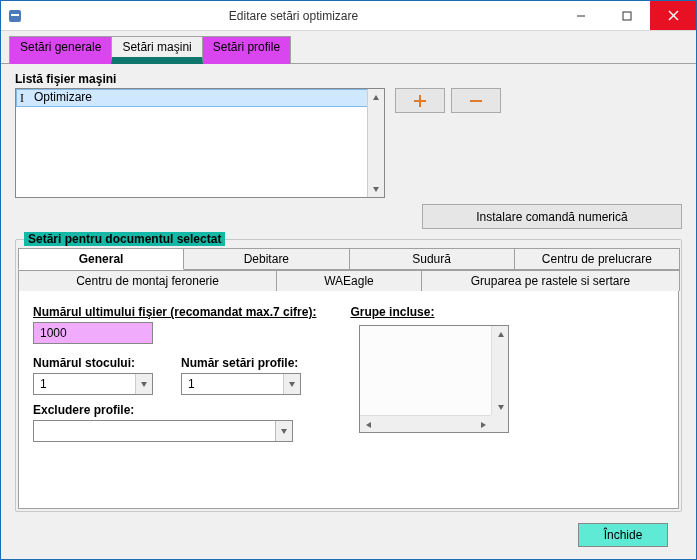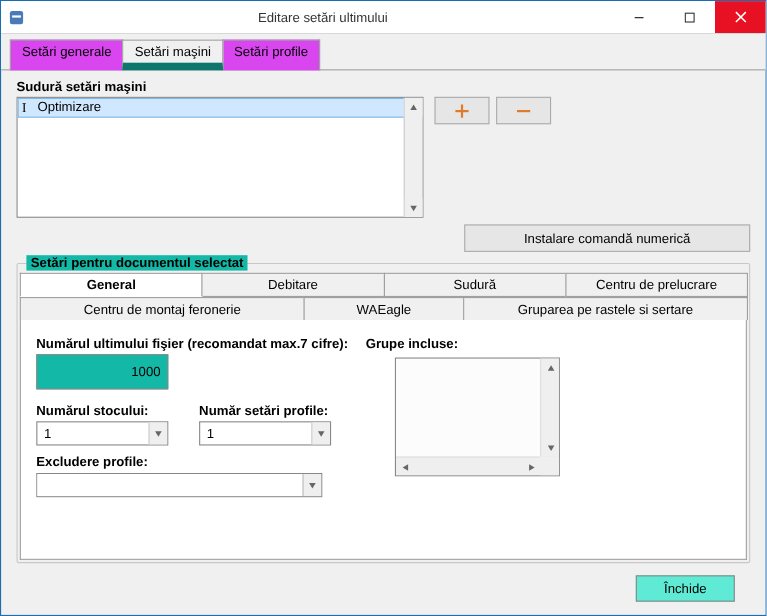--- a/index.html
+++ b/index.html
@@ -49,21 +49,21 @@
   .sub-tab { flex: 1; padding: 3px 6px; border: 1px solid #a0a0a0; background: #f0f0f0; text-align: center; margin-right: -1px; cursor: pointer; font-size: 12px; }
   .sub-tab.active { background: #fff; position: relative; z-index: 3; border-bottom: 1px solid #fff; }
   .sub-tab-row.top .sub-tab { border-bottom: none; }
 
   .sub-panel { background: #fff; border: 1px solid #a0a0a0; border-top: none; flex: 1; padding: 14px 14px; position: relative; }
 
   .form-row { display: flex; gap: 28px; margin-bottom: 6px; }
   .form-col { display: flex; flex-direction: column; }
   .lbl { font-size: 12px; font-weight: bold; margin-bottom: 3px; }
 
-  .txt-input { height: 32px; border: 1px solid #888; background: #14b8a6; padding: 0 6px; text-align: right; width: 120px; font-size: 12px; }
+  .txt-input { height: 22px; border: 1px solid #888; background: #f0abfc; padding: 0 6px; width: 120px; font-size: 12px; }
   .select { height: 22px; border: 1px solid #888; background: #fff; display: flex; align-items: center; padding: 0 0 0 6px; width: 120px; justify-content: space-between; font-size: 12px; cursor: pointer; }
   .sel-arrow { width: 17px; height: 20px; background: #efefef; border-left: 1px solid #ccc; display: flex; align-items: center; justify-content: center; }
   .combo { height: 22px; border: 1px solid #888; background: #fff; display: flex; width: 260px; }
   .combo input { flex: 1; border: none; padding: 0 6px; font-size: 12px; outline: none; }
   .combo .sel-arrow { border-left: 1px solid #bbb; }
 
   .incluse-box { position: absolute; left: 340px; top: 34px; width: 150px; height: 108px; border: 1px solid #888; background: #fcfcfc; }
   .incluse-vscroll { position: absolute; right: 0; top: 0; bottom: 17px; width: 17px; background: #efefef; border-left: 1px solid #ddd; }
   .incluse-hscroll { position: absolute; left: 0; right: 0; bottom: 0; height: 17px; background: #efefef; border-top: 1px solid #ddd; display: flex; justify-content: space-between; }
   .sc-btn { width: 17px; height: 17px; display: flex; align-items: center; justify-content: center; }
@@ -78,21 +78,21 @@
 <body>
 
 <div class="window">
   <div class="titlebar">
     <span class="title-icon">
       <svg width="16" height="16">
           <rect x="2" y="2" width="12" height="12" fill="#4a7ab8" rx="2"></rect>
           <rect x="4" y="6" width="8" height="2" fill="#fff"></rect>
         </svg>
     </span>
-    <span class="title-text">Editare setări ultimului</span>
+    <span class="title-text">Editare setări optimizare</span>
     <div class="win-controls">
       <div class="win-btn">
           <svg width="10" height="10">
             <line x1="1" y1="5" x2="9" y2="5" stroke="#333" stroke-width="1"></line>
           </svg>
         </div>
       <div class="win-btn">
           <svg width="10" height="10">
             <rect x="1" y="1" width="8" height="8" fill="none" stroke="#333" stroke-width="1"></rect>
           </svg>
@@ -106,21 +106,21 @@
     </div>
   </div>
 
   <div class="top-tabs">
     <div class="top-tab">Setări generale</div>
     <div class="top-tab active">Setări maşini</div>
     <div class="top-tab">Setări profile</div>
   </div>
 
   <div class="body">
-    <div class="group-label">Sudură setări maşini</div>
+    <div class="group-label">Listă fişier maşini</div>
     <div class="list-row">
       <div class="listbox">
         <div class="listbox-inner">
           <div class="list-item selected">
             <span class="list-cursor">I</span>
             <span>Optimizare</span>
           </div>
         </div>
         <div class="list-scrollbar">
           <div class="list-scroll-up">
@@ -160,21 +160,21 @@
           <div class="sub-tab">Centru de prelucrare</div>
         </div>
         <div class="sub-tab-row top">
           <div class="sub-tab" style="flex:1.3">Centru de montaj feronerie</div>
           <div class="sub-tab" style="flex:0.7">WAEagle</div>
           <div class="sub-tab" style="flex:1.3">Gruparea pe rastele si sertare</div>
         </div>
       </div>
 
       <div class="sub-panel">
-        <div style="display:flex; gap:10px;">
+        <div style="display:flex; gap:28px;text-decoration:underline;">
           <span class="lbl">Numărul ultimului fişier (recomandat max.7 cifre):</span>
           <span class="lbl" style="margin-left:6px">Grupe incluse:</span>
         </div>
         <input class="txt-input" value="1000" style="">
 
         <div class="form-row" style="margin-top:12px">
           <div class="form-col">
             <span class="lbl">Numărul stocului:</span>
             <div class="select">
               <span>1</span>

